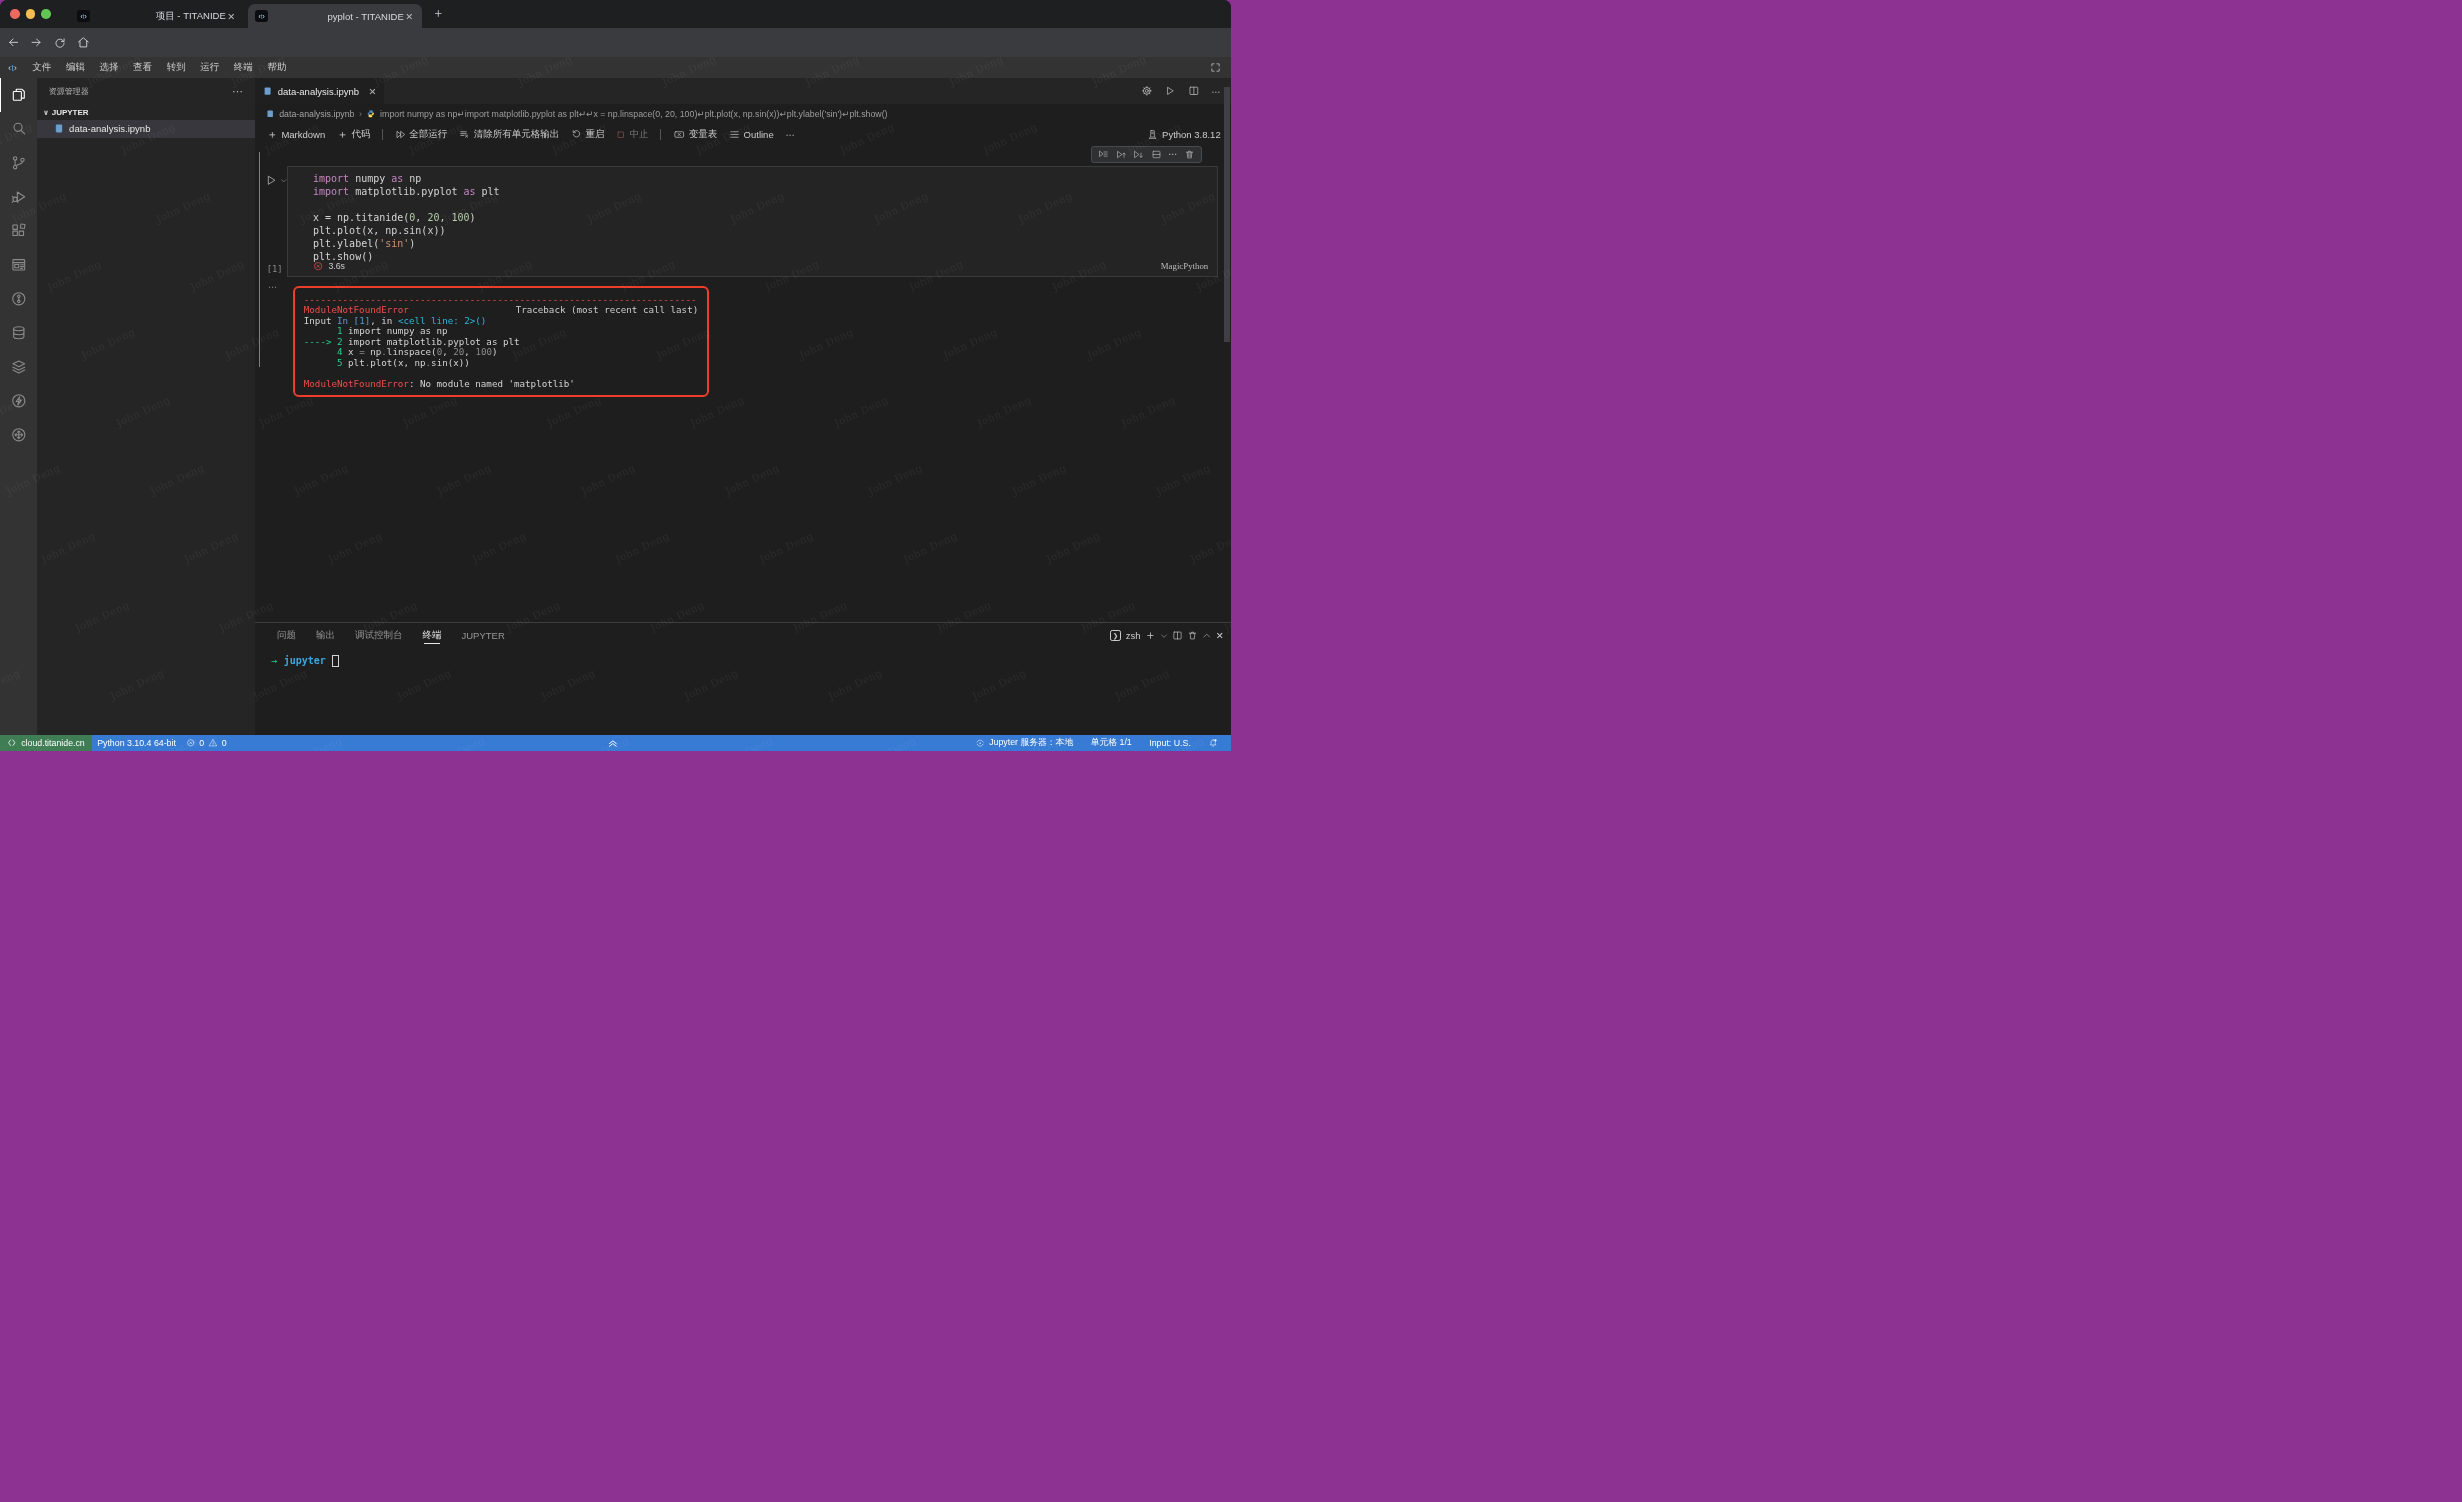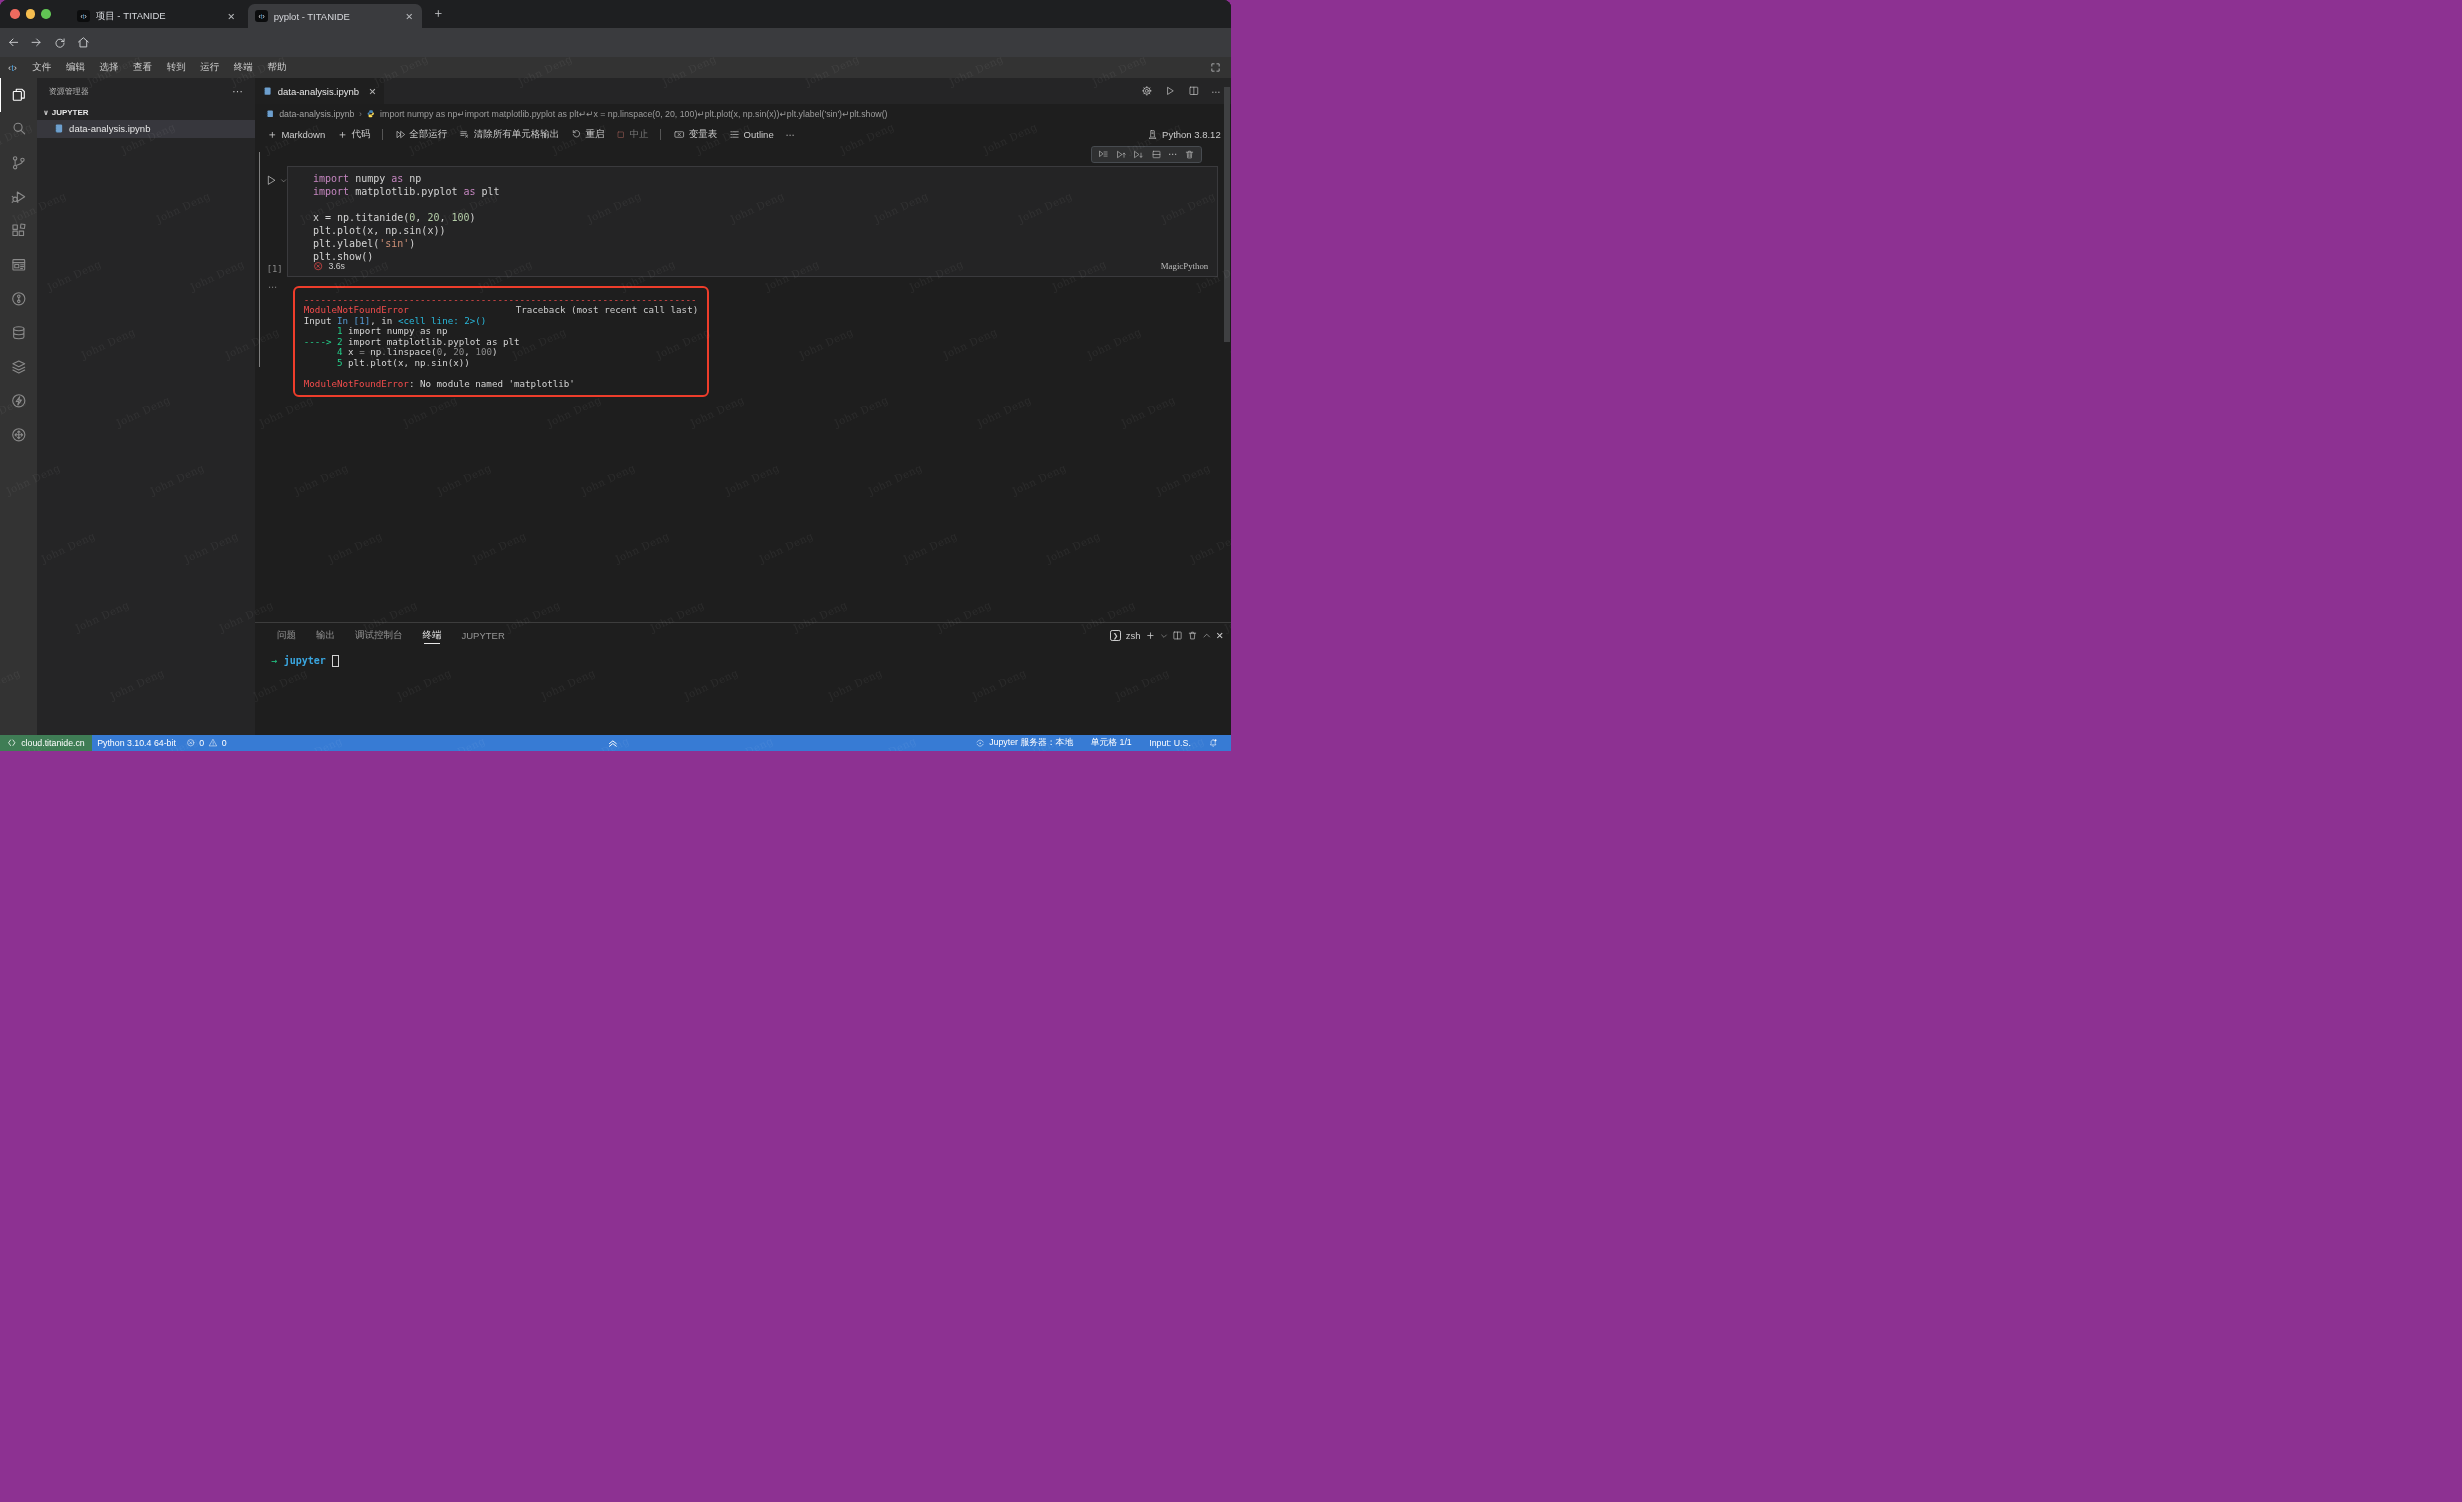--- a/index.html
+++ b/index.html
@@ -2,21 +2,21 @@
 <html style="font-size:11.7px"><head>
 <meta charset="utf-8">
 <style>
   *{margin:0;padding:0;box-sizing:border-box;}
   html,body{width:1231px;height:751px;overflow:hidden;background:#8d3192;font-family:"Liberation Sans","DejaVu Sans",sans-serif;}
   .window{position:relative;width:1231px;height:751px;border-radius:7.3px 7.3px 0 0;overflow:hidden;background:#1e1e1e;}
   svg{display:block;}
   .ic{stroke:#c9cbce;fill:none;stroke-width:1.6;stroke-linecap:round;stroke-linejoin:round;}
 
   
-  .titlebar{position:absolute;left:0;top:0;width:100%;height:40px;background:#1e1f21;}
+  .titlebar{position:absolute;left:0;top:0;width:100%;height:40px;background:#1e1f21;text-align:right;}
   .traffic{position:absolute;left:10.3px;top:9.2px;display:flex;gap:5.9px;}
   .traffic span{width:9.5px;height:9.5px;border-radius:50%;}
   .tl-close{background:#ee6a5f;} .tl-min{background:#f5bd4f;} .tl-max{background:#61c454;}
   .btab{position:absolute;top:4.4px;height:23.5px;display:flex;align-items:center;padding:0 7.3px;width:174px;color:#d7d9dd;font-size:9.5px;}
   .btab .favicon{width:12.5px;height:12.5px;border-radius:2.9px;background:#0c0d0e;display:flex;align-items:center;justify-content:center;font-size:6.6px;color:#e6e6e6;margin-right:5.9px;flex:0 0 auto;}
   .btab .favicon b{color:#4f9fd8;font-weight:normal;}
   .btab .ttl{flex:1;white-space:nowrap;overflow:hidden;}
   .btab .tclose{color:#b9bbbe;font-size:9.5px;padding:0 1.5px;}
   .btab.active{background:#3a3b3e;border-radius:6.6px 6.6px 0 0;}
   .newtab{position:absolute;left:432px;top:7.3px;color:#c9cbce;font-size:12.5px;line-height:12.5px;}

